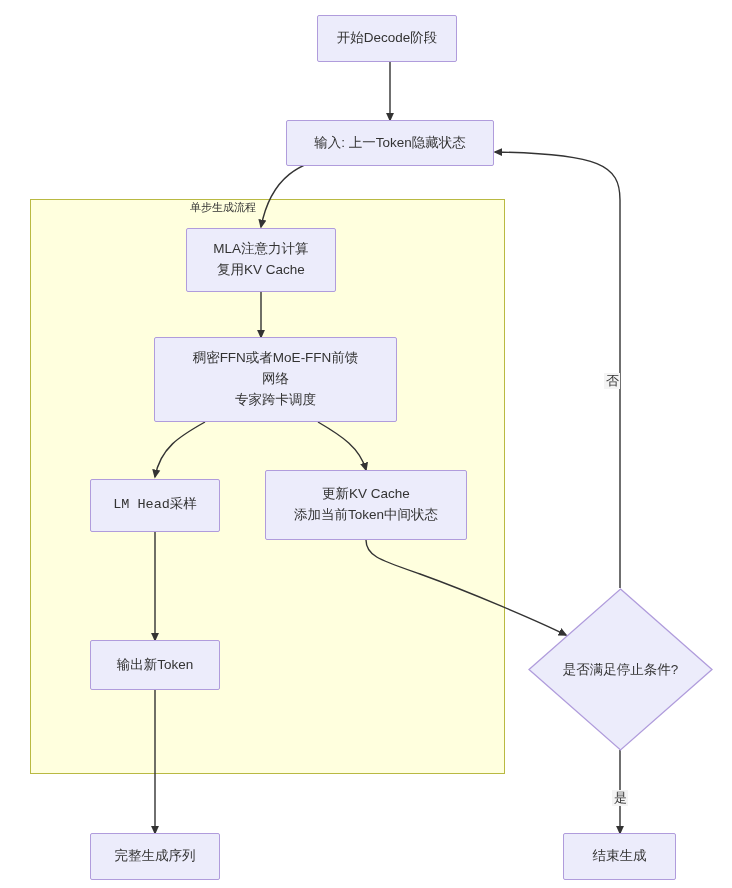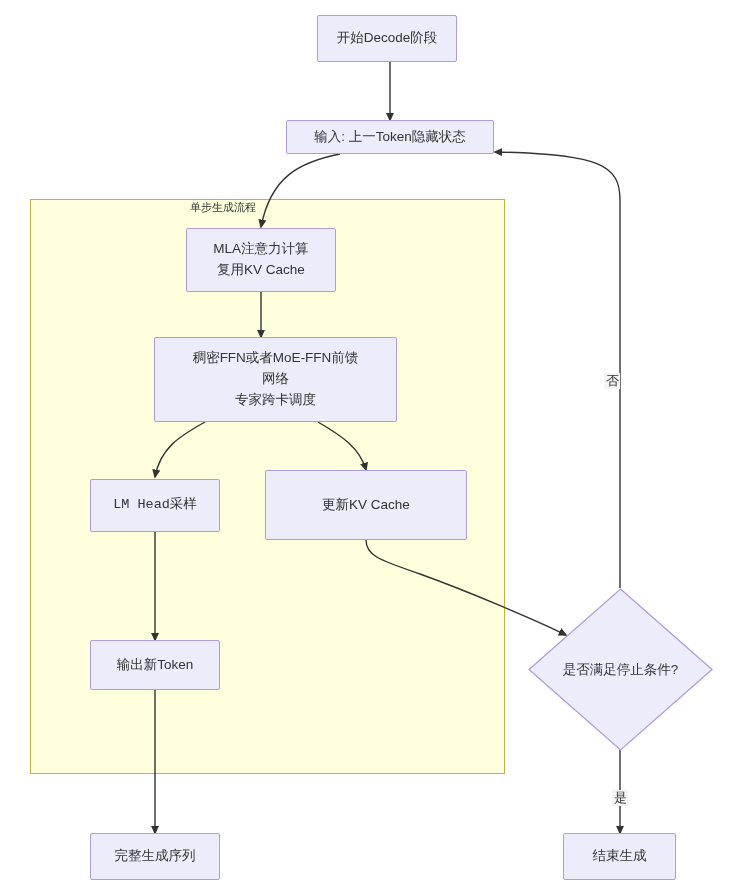--- a/index.html
+++ b/index.html
@@ -116,21 +116,21 @@
       <path d="M 620,588 L 620,200 C 620,165 600,154 495,152"></path>
     </g>
   </svg>
 
   <div class="node" style="left:317px; top:15px; width:140px; height:47px;">
     <div class="lines">
       <div>开始Decode阶段</div>
     </div>
   </div>
 
-  <div class="node" style="left:286px; top:120px; width:208px; height:34px;">
+  <div class="node" style="left:286px; top:120px; width:208px; height:46px;">
     <div class="lines">
       <div>输入: 上一Token隐藏状态</div>
     </div>
   </div>
 
   <div class="node" style="left:186px; top:228px; width:150px; height:64px;">
     <div class="lines">
       <div>MLA注意力计算</div>
       <div>复用KV Cache</div>
     </div>
@@ -146,20 +146,21 @@
 
   <div class="node" style="left:90px; top:479px; width:130px; height:53px;font-family:Liberation Mono, monospace;">
     <div class="lines">
       <div>LM Head采样</div>
     </div>
   </div>
 
   <div class="node" style="left:265px; top:470px; width:202px; height:70px;">
     <div class="lines">
       <div>更新KV Cache</div>
+      <div>添加当前Token中间状态</div>
     </div>
   </div>
 
   <div class="node" style="left:90px; top:640px; width:130px; height:50px;">
     <div class="lines">
       <div>输出新Token</div>
     </div>
   </div>
 
   <div class="diamond-wrap" style="left:528px; top:588px; width:185px; height:163px;">

